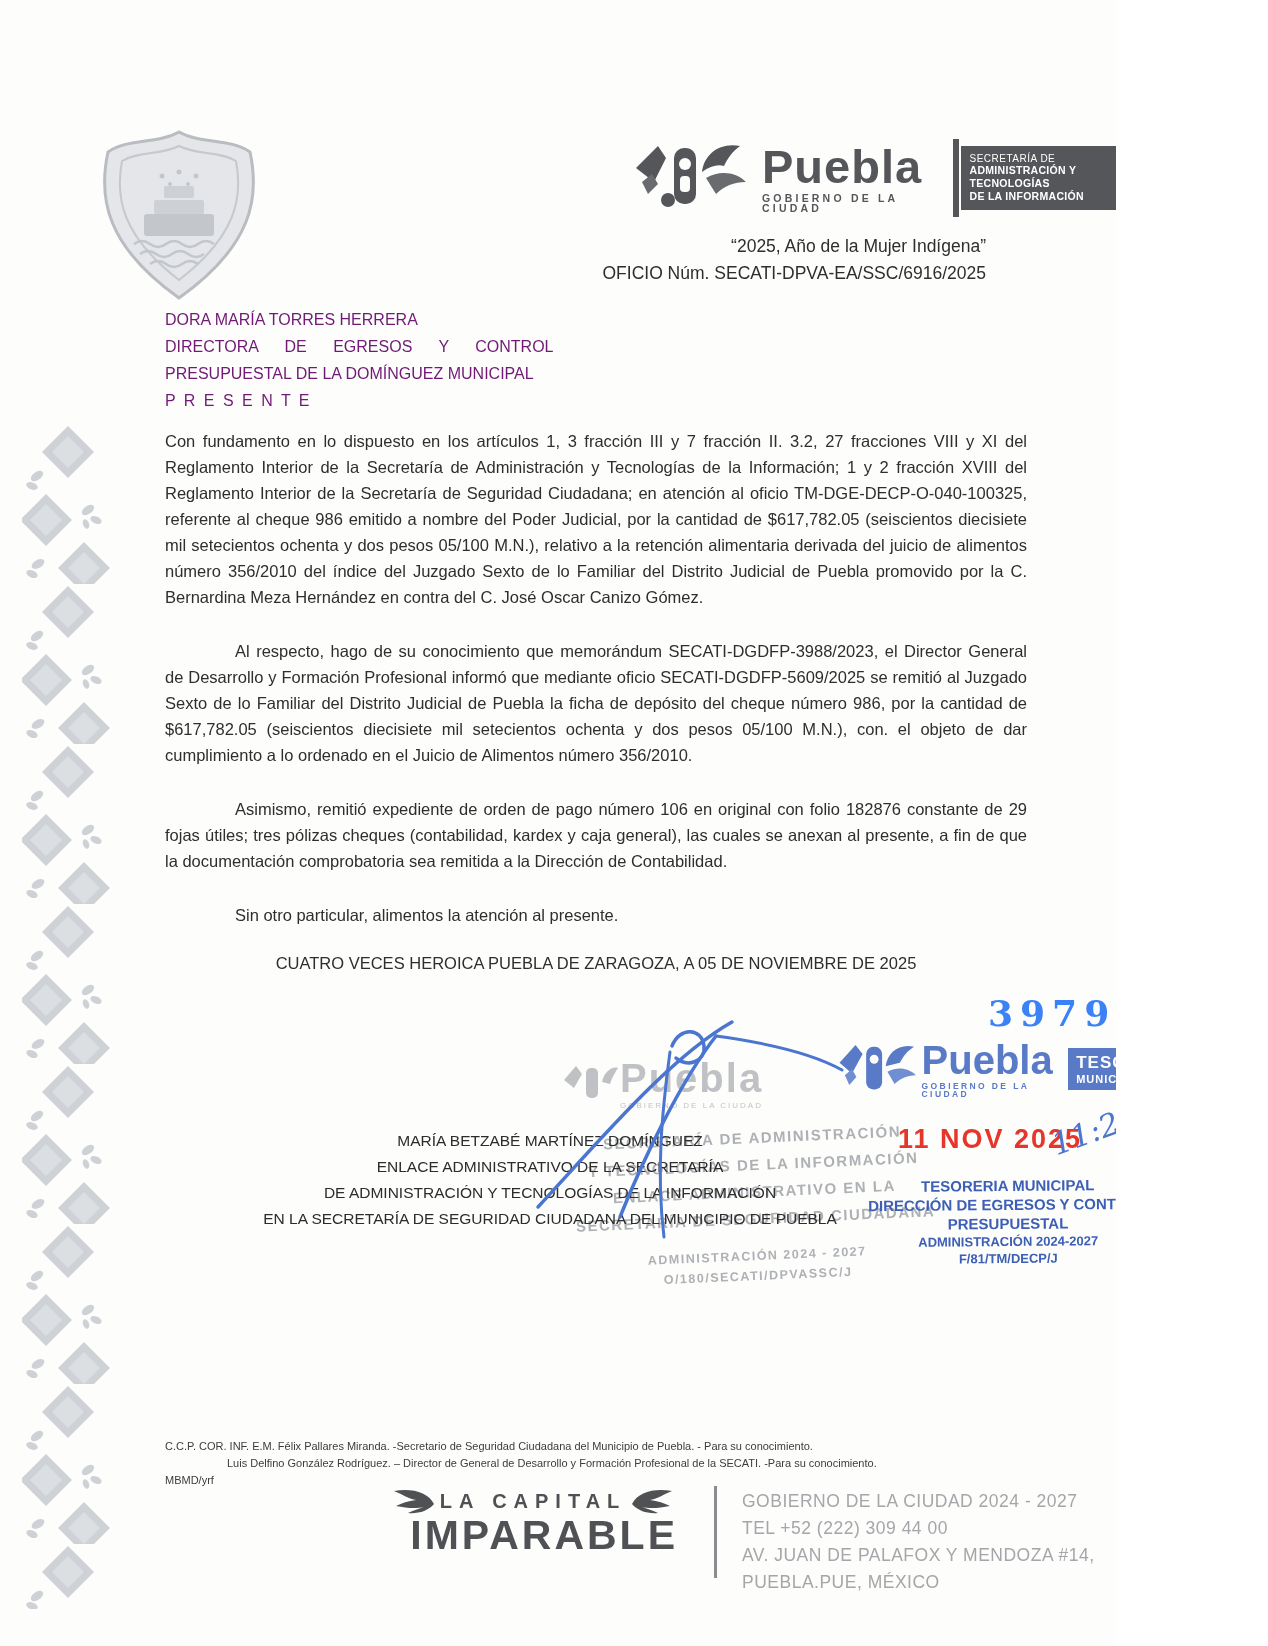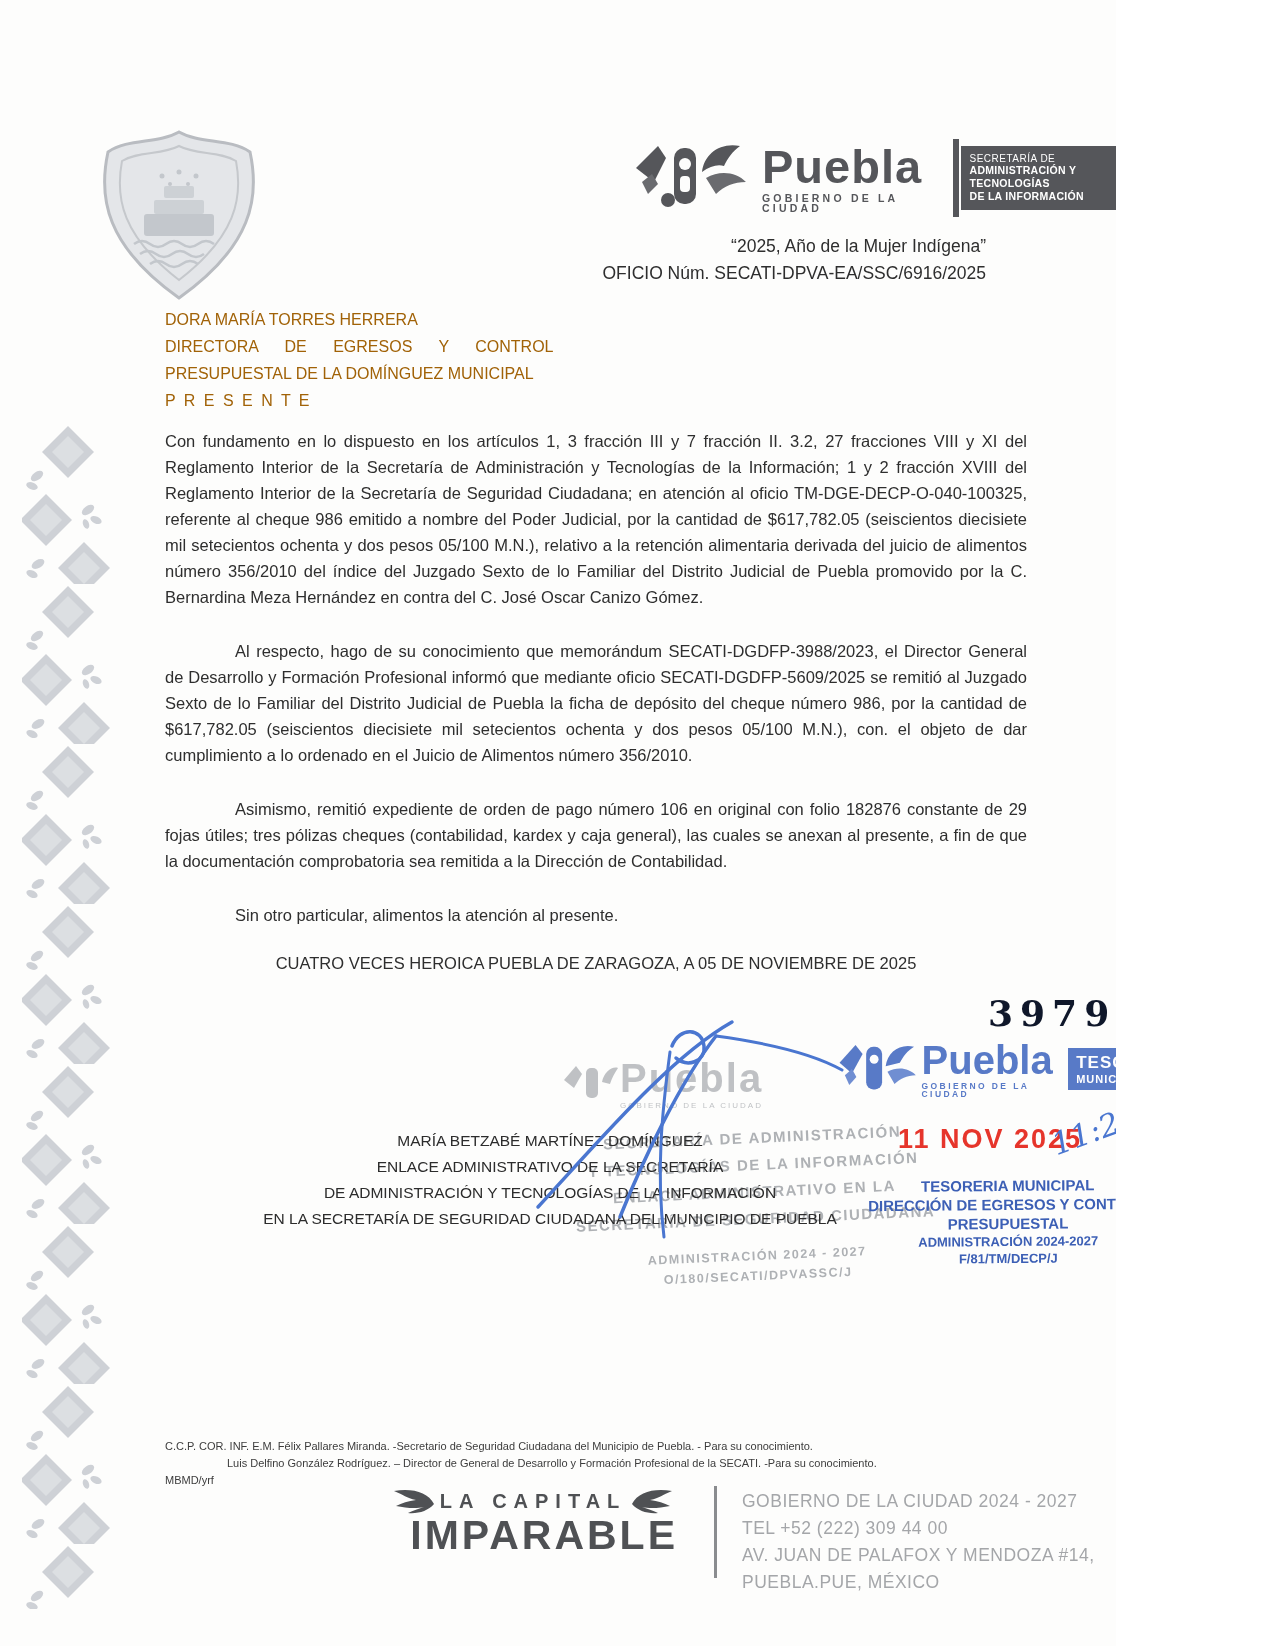--- a/index.html
+++ b/index.html
@@ -17,32 +17,32 @@
   .wordmark{margin-left:6px;line-height:1;}
   .wordmark .brand{font-size:47px;font-weight:800;color:#55565a;letter-spacing:1px;display:block;}
   .wordmark .brand-sub{display:block;font-size:10.5px;font-weight:700;letter-spacing:3.2px;color:#55565a;margin-top:3px;}
   .badge-bar{width:6px;height:78px;background:#55565a;margin-left:10px;}
   .dark-badge{background:#55565a;color:#fff;padding:7px 9px;margin-left:2px;width:196px;}
   .dark-badge .b1{font-size:10px;letter-spacing:.5px;display:block;}
   .dark-badge .b2,.dark-badge .b3{font-size:10.5px;font-weight:700;letter-spacing:.3px;display:block;line-height:1.25;}
   .quote-line{position:absolute;right:130px;top:236px;font-size:17.5px;text-align:right;}
   .oficio-line{position:absolute;right:130px;top:263px;font-size:17.5px;text-align:right;}
   
-  .recipient{position:absolute;left:165px;top:306px;font-size:16px;line-height:27px;color:#a16207;}
+  .recipient{position:absolute;left:165px;top:306px;font-size:16px;line-height:27px;color:#701a75;}
   .recipient .spread{word-spacing:22px;}
   .recipient .presente{letter-spacing:2px;}
   
   .body-flow{position:absolute;left:165px;top:428px;width:862px;font-size:16.5px;line-height:26px;text-align:justify;}
   .body-flow p{margin:0 0 28px 0;}
   .body-flow p.ind{text-indent:70px;}
   .closing{text-indent:70px;margin-bottom:22px !important;}
   .atent{text-align:center;letter-spacing:5px;font-size:16.5px;margin:14px 0 6px 0 !important;text-indent:0 !important;}
   .place-date{text-align:center;font-size:16.5px;margin:0 !important;text-indent:0 !important;}
   
-  .red-folio{position:absolute;left:988px;top:992px;font-family:"DejaVu Serif",serif;font-size:36px;letter-spacing:7px;color:#0f172a;font-weight:700;}
+  .red-folio{position:absolute;left:988px;top:992px;font-family:"DejaVu Serif",serif;font-size:36px;letter-spacing:7px;color:#3b82f6;font-weight:700;}
   .sig-svg{position:absolute;left:520px;top:1012px;z-index:5;}
   .gray-ghost{position:absolute;left:560px;top:1056px;display:flex;align-items:center;opacity:.55;filter:blur(.4px);z-index:1;}
   .gray-ghost .g-brand{font-size:40px;font-weight:800;color:#8d9197;letter-spacing:2px;}
   .gray-ghost .g-sub{font-size:8px;letter-spacing:2px;color:#8d9197;display:block;}
   .blue-logo-stamp{position:absolute;left:836px;top:1036px;display:flex;align-items:center;z-index:4;opacity:.92;}
   .blue-logo-stamp .b-word{margin-left:4px;line-height:1;}
   .blue-logo-stamp .b-brand{font-size:40px;font-weight:800;color:#4b6fc3;display:block;}
   .blue-logo-stamp .b-sub{font-size:8.5px;font-weight:700;letter-spacing:2.4px;color:#4b6fc3;display:block;margin-top:2px;}
   .blue-badge{background:#4b6fc3;color:#fff;padding:5px 8px;margin-left:5px;}
   .blue-badge .t1{font-size:17px;font-weight:800;letter-spacing:1px;display:block;}

